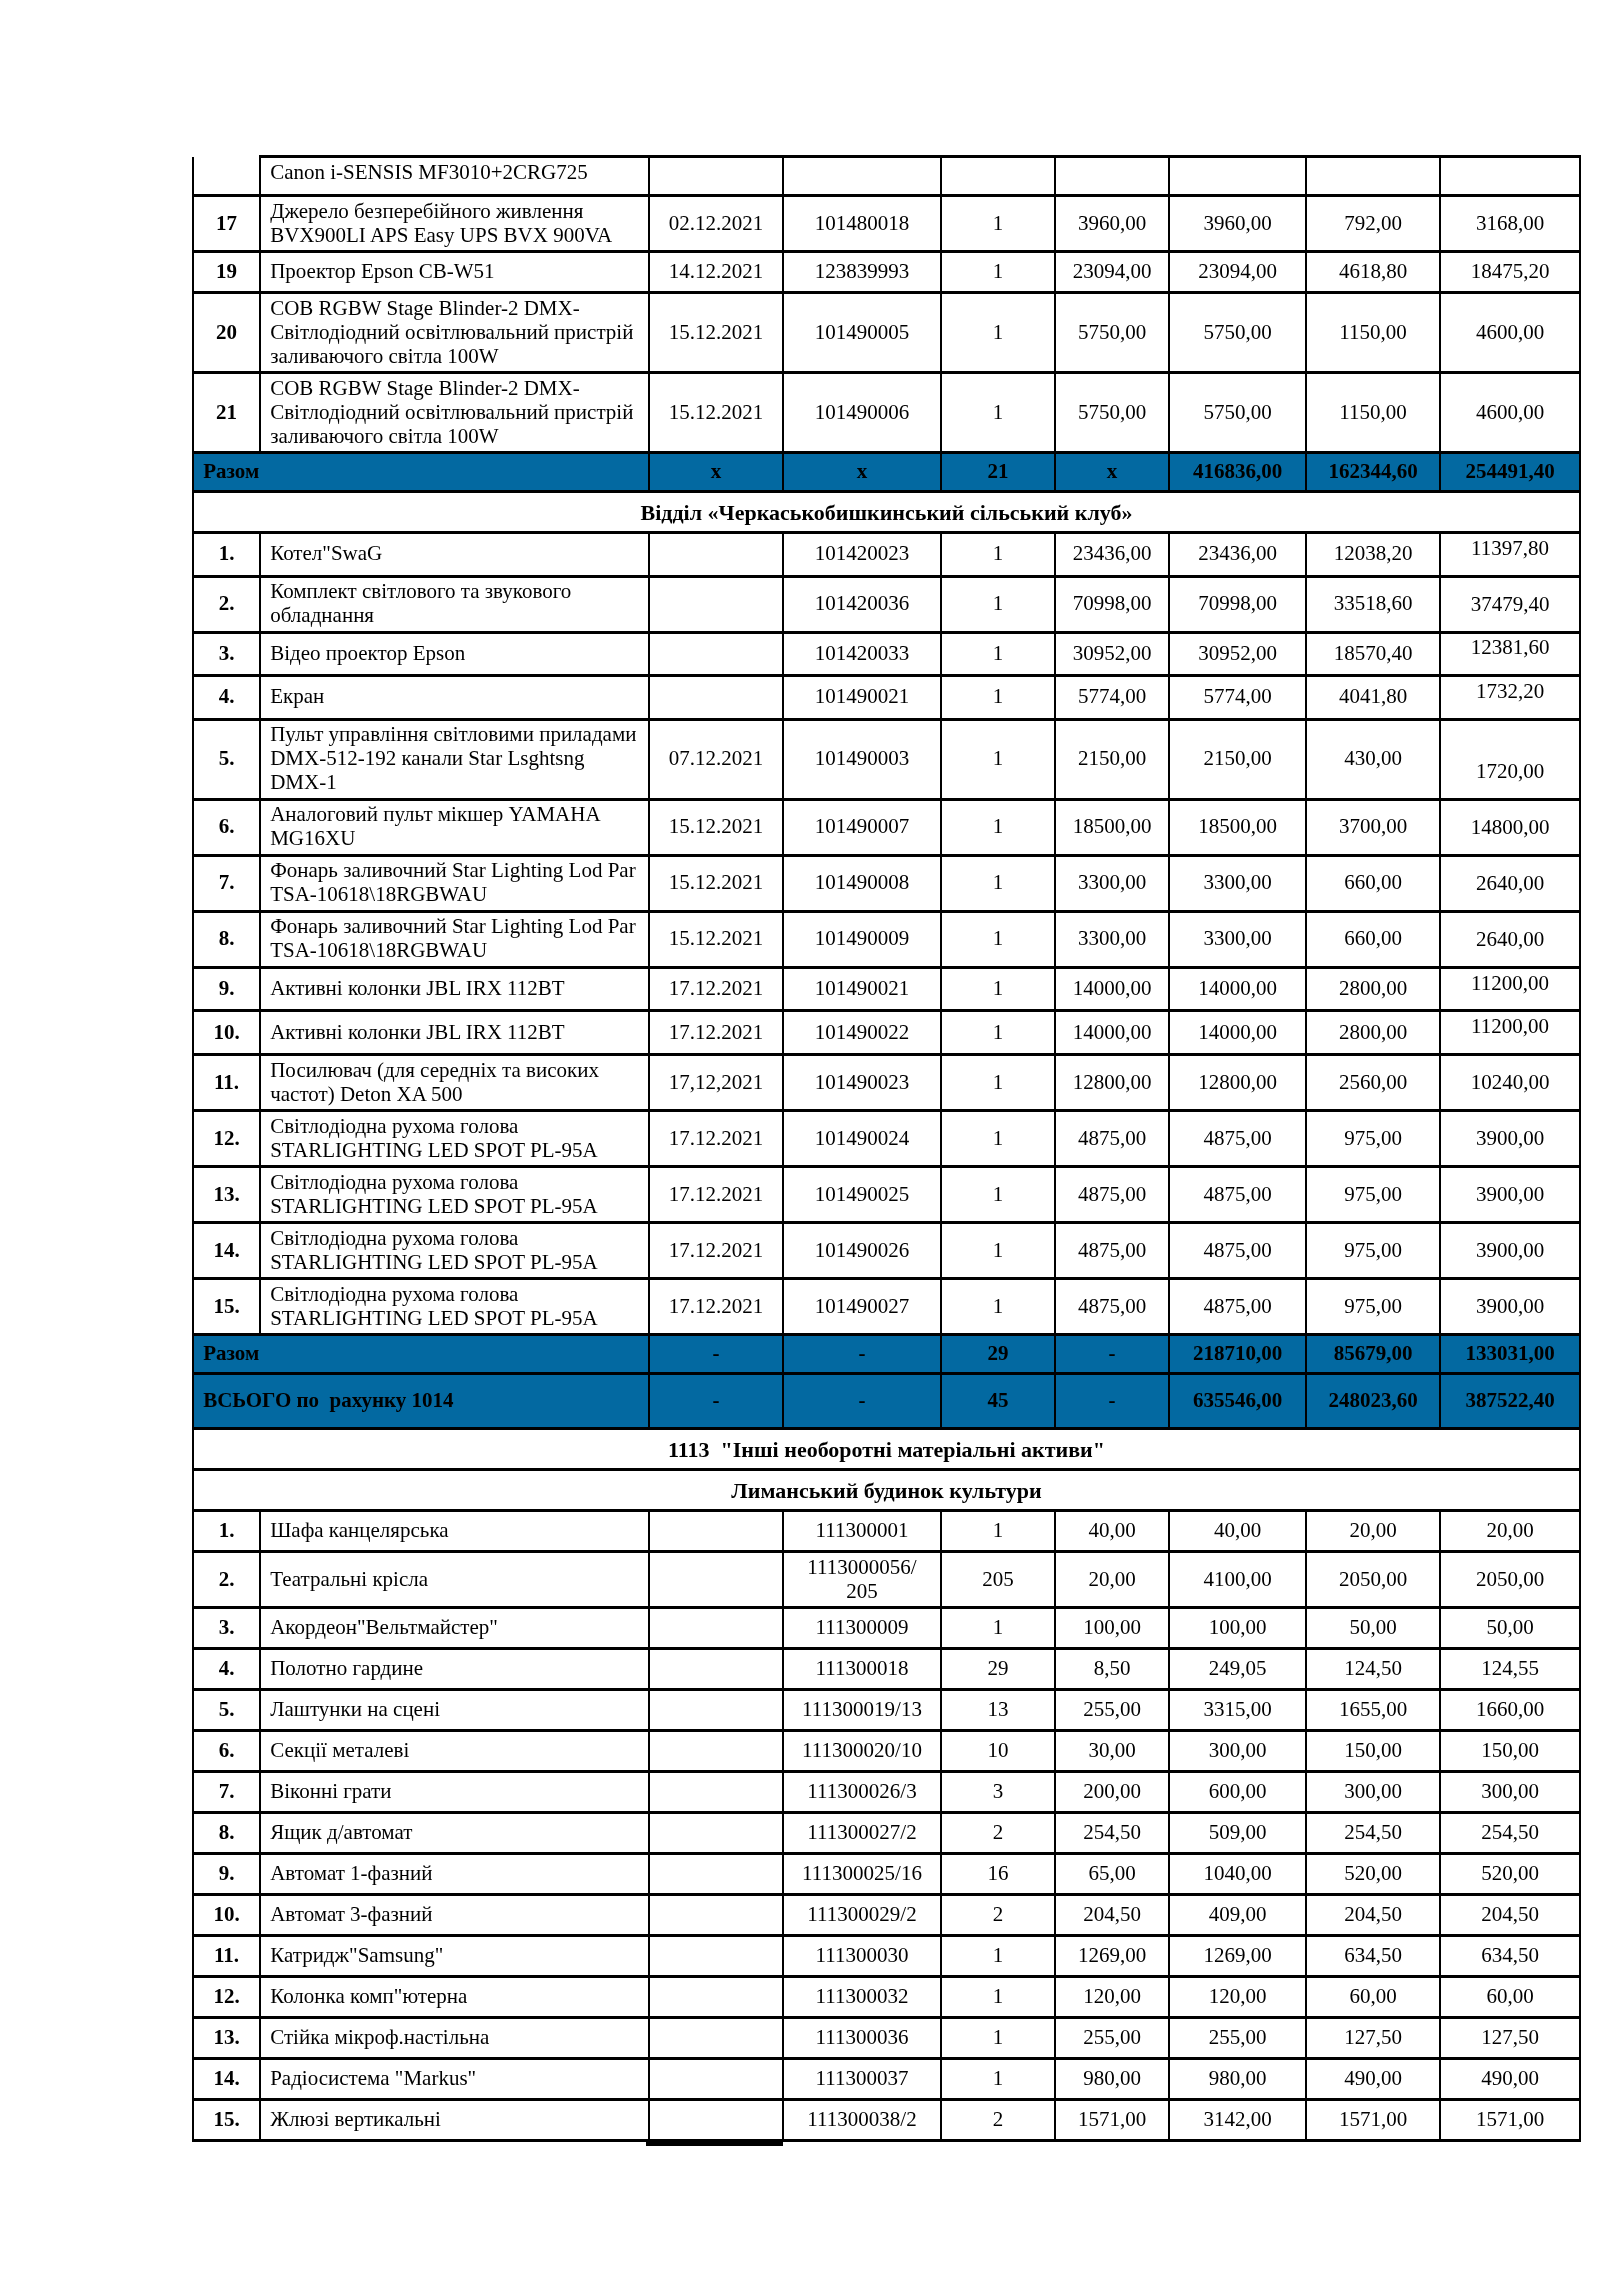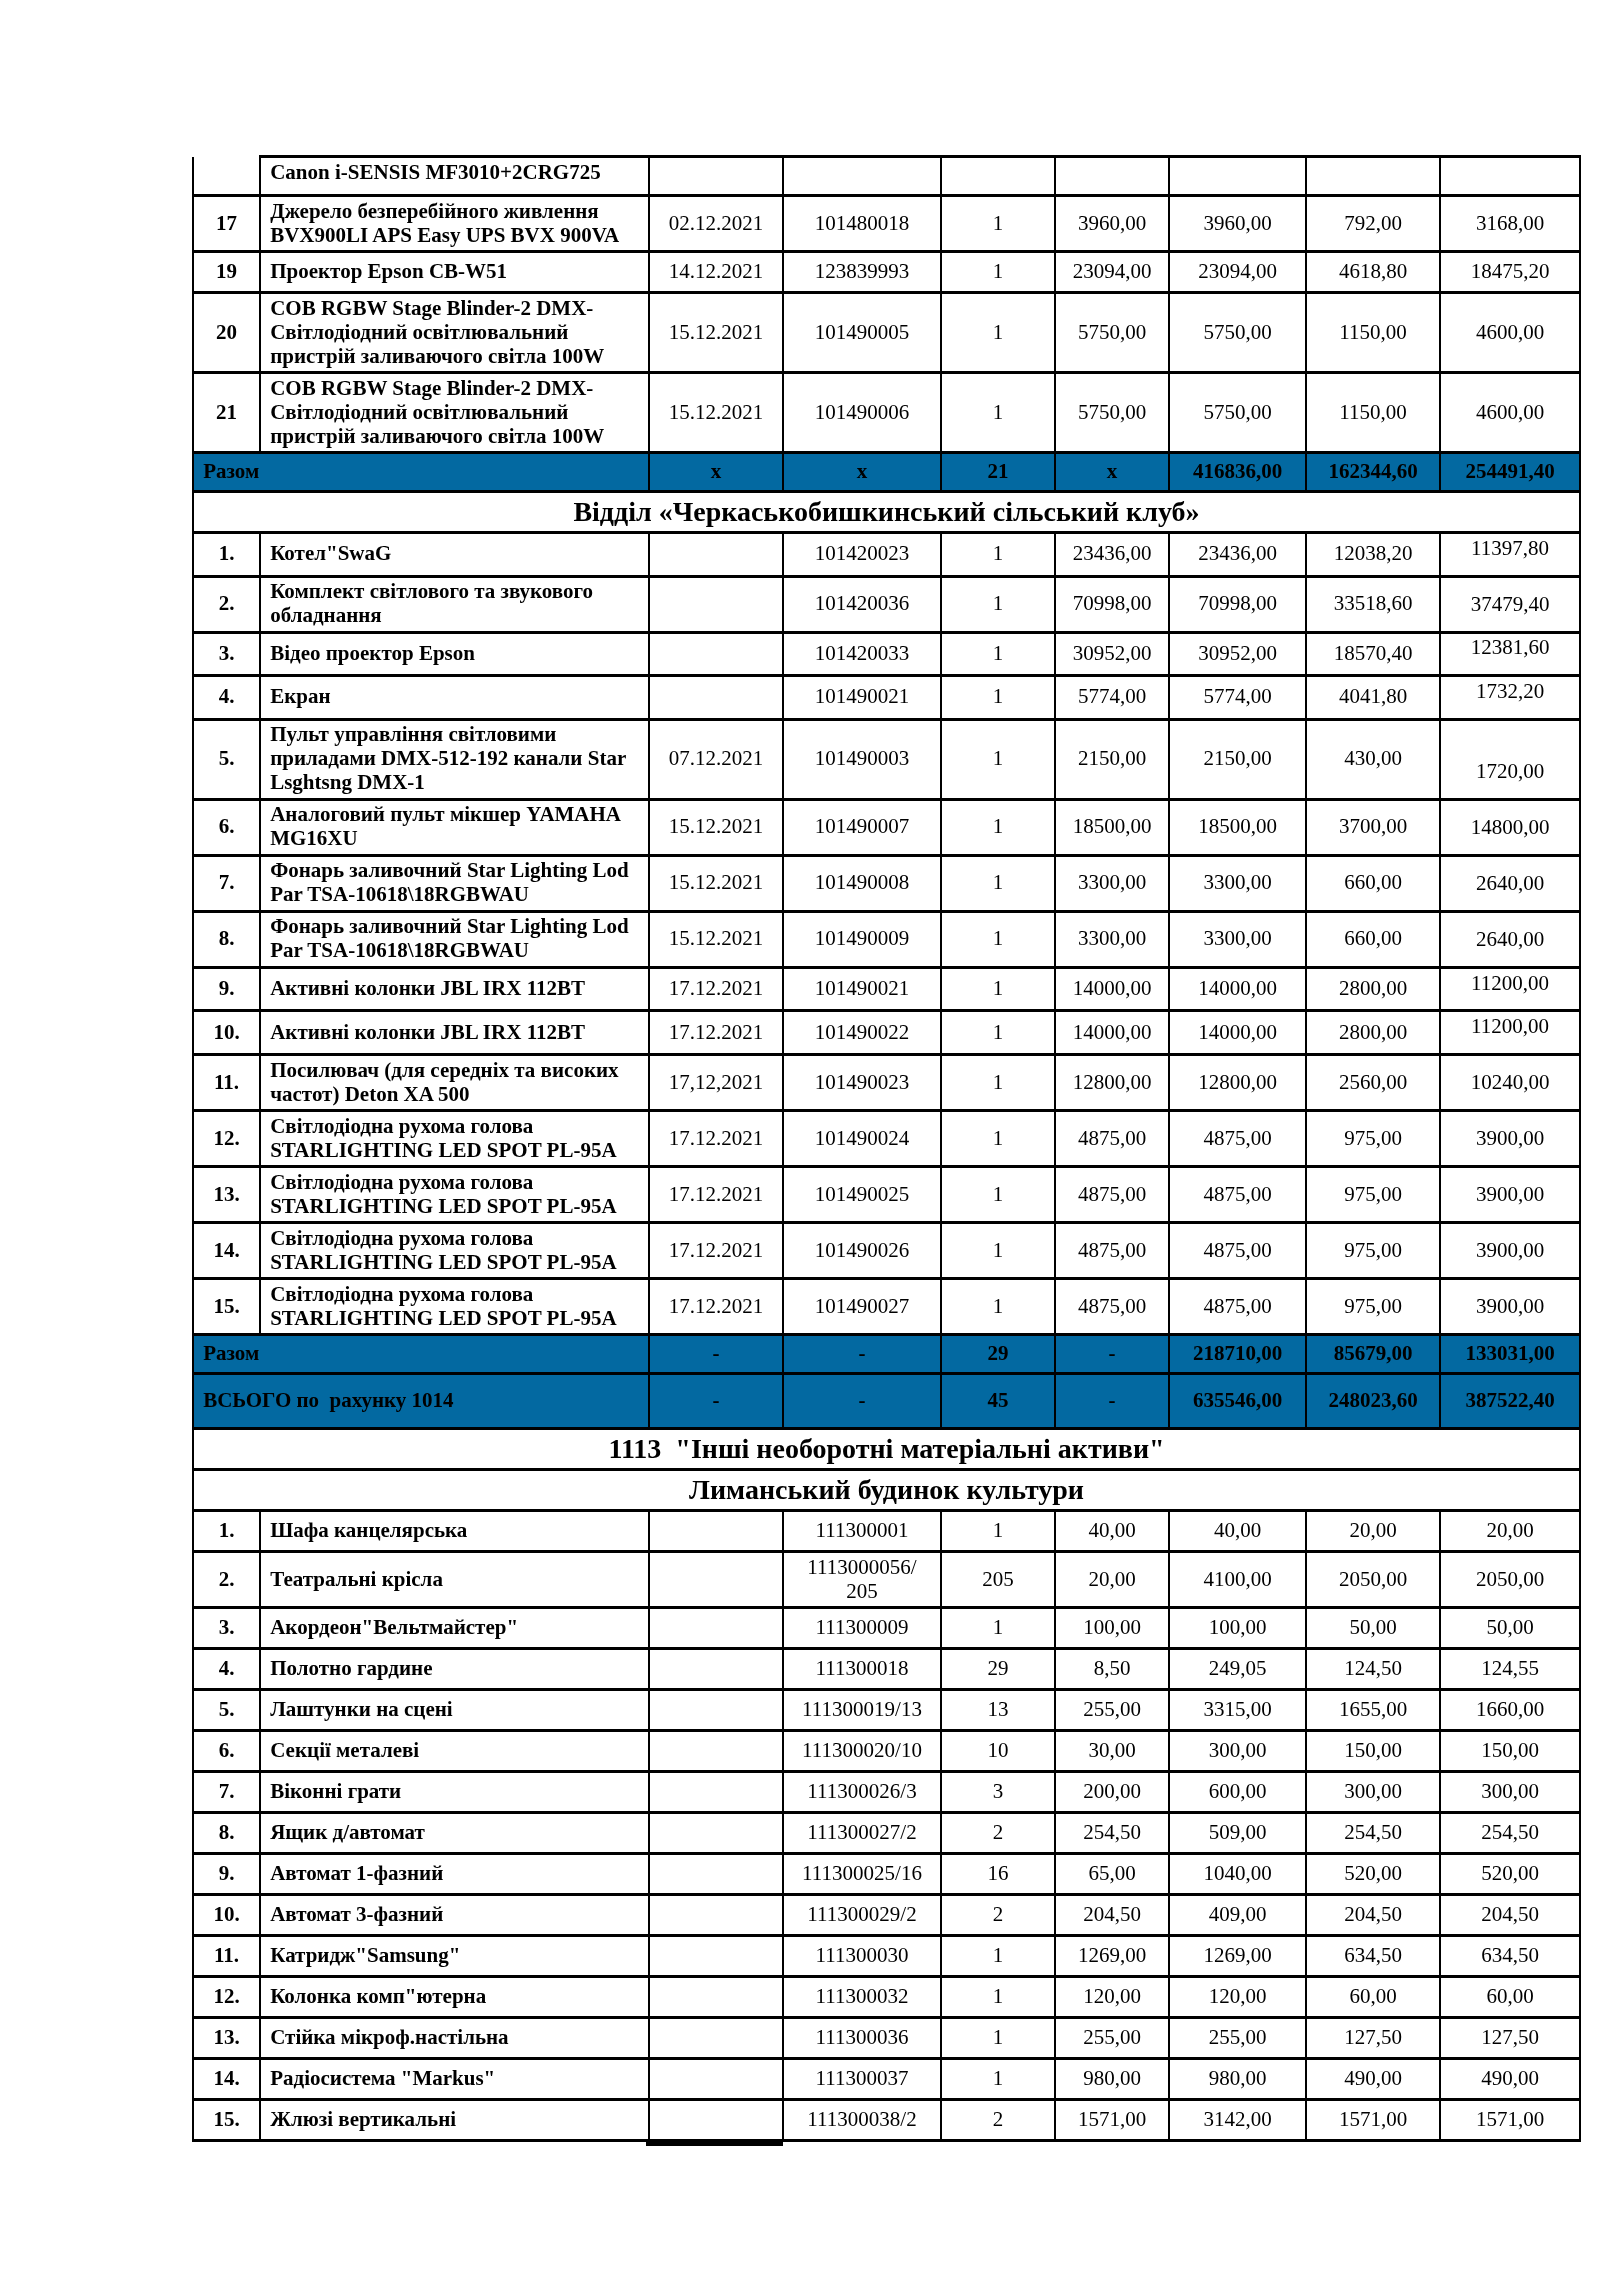--- a/index.html
+++ b/index.html
@@ -13,27 +13,27 @@
   td{
     border:2px solid #000;border-top-width:3.3px;border-bottom-width:3.3px;
     padding:2.6px 6.5px;font-size:21px;line-height:1.14;vertical-align:middle;
     word-wrap:break-word;overflow:hidden;
   }
   tr{height:41px;}
   tr.partial{height:39px;}
   tr.partial td{vertical-align:top;}
   tr.partial td.c-num{border-top:none;}
   .c-num{text-align:center;font-weight:700;}
-  .c-name{text-align:left;padding-left:9.2px;font-weight:bold;}
+  .c-name{text-align:left;padding-left:9.2px;}
   .c-date,.c-inv,.c-qty,.c-price,.c-sum,.c-wear,.c-resid{text-align:center;padding-left:3.9px;padding-right:3.9px;}
   tr.total{height:39px;}
   tr.total.tall{height:55px;}
   tr.total td{background:#0369a1;font-weight:700;}
   tr.total td.label{text-align:left;padding-left:9.2px;white-space:pre-wrap;}
-  tr.section td{background:#ffffff;font-weight:700;text-align:center;font-size:28px;white-space:pre-wrap;}
+  tr.section td{background:#ffffff;font-weight:700;text-align:center;font-size:22px;white-space:pre-wrap;}
   tr[data-group="club"] td.c-resid{vertical-align:bottom;padding-bottom:14px;}
   .wrapnarrow{display:inline-block;word-break:break-all;}
   .wn-price{max-width:86px;text-align:center;}
   .wn-inv{max-width:118px;text-align:center;}
   .artifact{position:relative;margin-left:454px;margin-top:-2.6px;width:137px;height:5.9px;background:#000;}
 </style>
 </head>
 <body>
 
 <div class="page">

